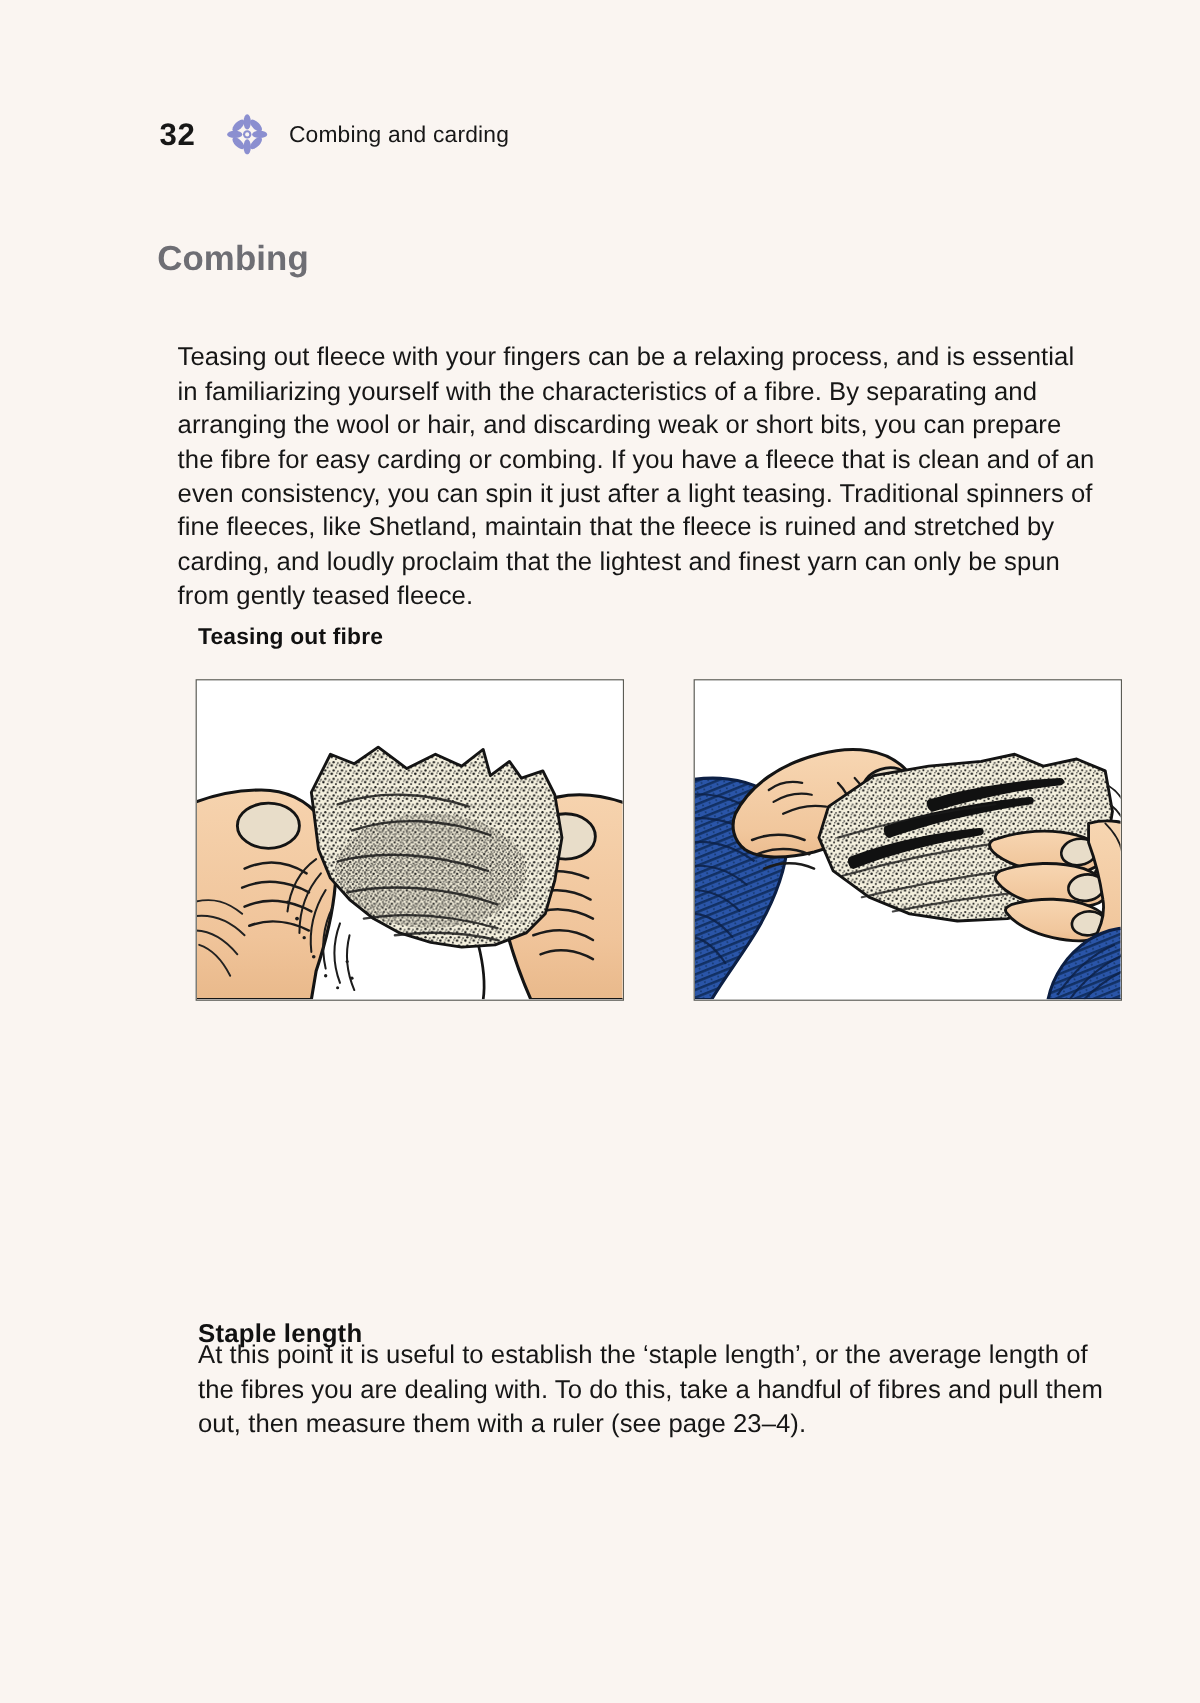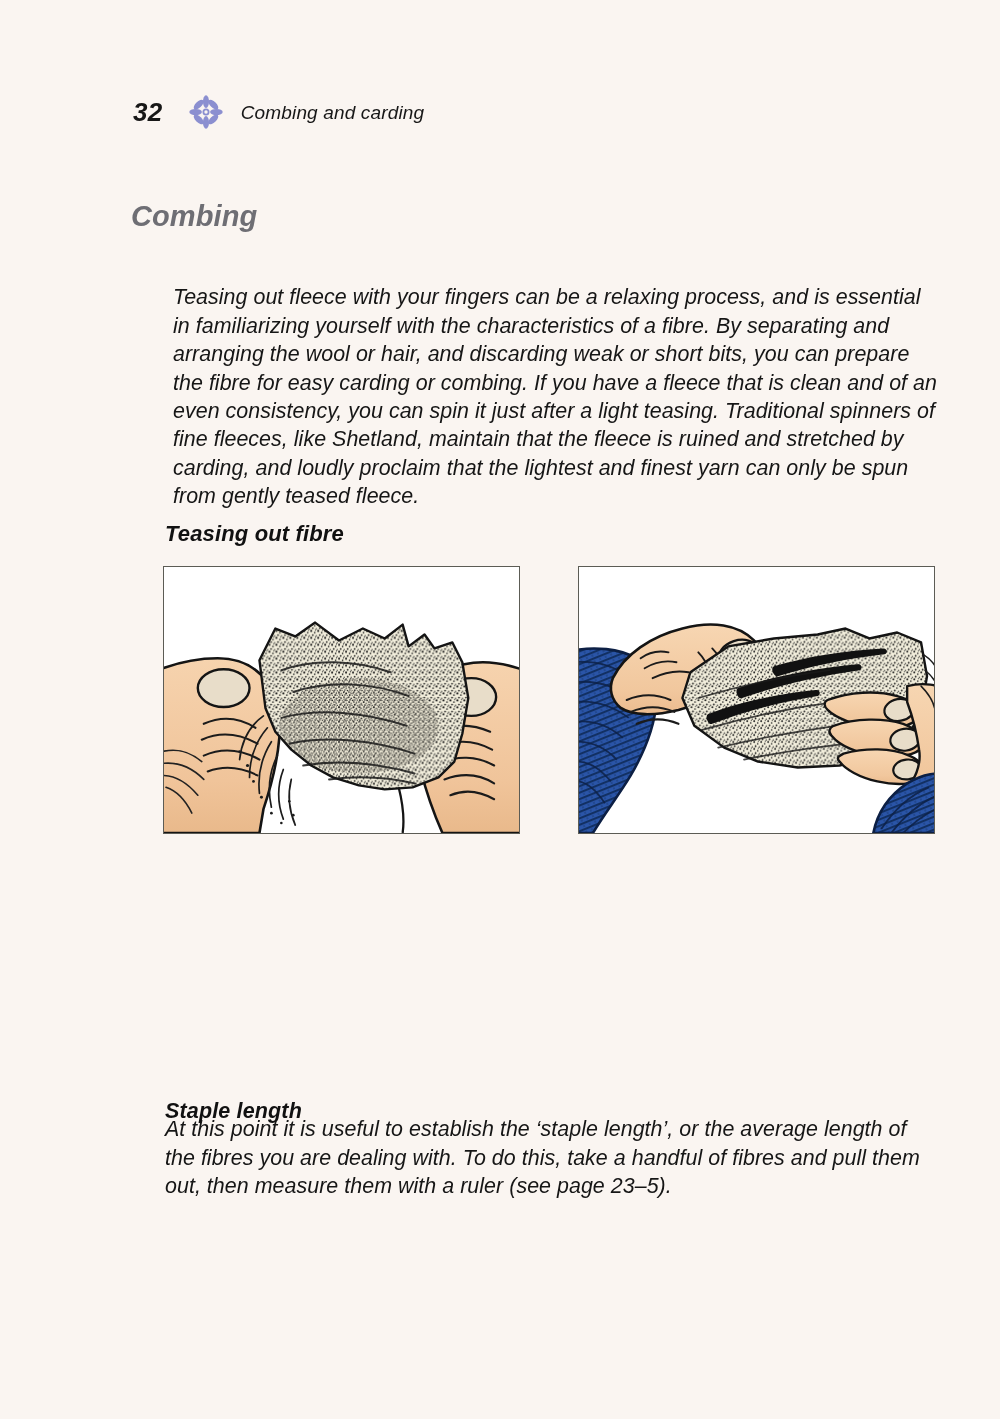--- a/index.html
+++ b/index.html
@@ -14,21 +14,20 @@
     color: #1a1a1a;
     overflow: hidden;
     position: relative;
   }
 
   .page {
     position: relative;
     width: 1000px;
     height: 1419px;
     box-sizing: border-box;
-    font-style: italic;
   }
 
   
   .running-head {
     position: absolute;
     left: 133px;
     top: 92px;
     display: flex;
     align-items: center;
     height: 40px;
@@ -63,35 +62,35 @@
     top: 200px;
     font-size: 29px;
     font-weight: bold;
     color: #6e6e74;
     letter-spacing: 0.1px;
   }
 
   
   .intro {
     position: absolute;
-    left: 173px;
+    left: 148px;
     top: 262px;
     width: 768px;
     font-size: 21.4px;
     line-height: 28.4px;
     color: #161616;
     letter-spacing: 0.05px;
   }
 
   
   .subhead-fibre {
     position: absolute;
     left: 165px;
     top: 521px;
-    font-size: 22px;
+    font-size: 19px;
     font-weight: bold;
     color: #111111;
     letter-spacing: 0.15px;
   }
 
   
   .figures {
     position: absolute;
     left: 163px;
     top: 566px;
@@ -400,15 +399,15 @@
               <path d="M344,120 C354,130 360,142 358,154"></path>
             </g>
           </g>
         </svg>
       </div>
 
     </figure>
   </div>
 
   <div class="subhead-staple">Staple length</div>
-  <p class="staple-body">At this point it is useful to establish the ‘staple length’, or the average length of the fibres you are dealing with. To do this, take a handful of fibres and pull them out, then measure them with a ruler (see page 23–5).</p>
+  <p class="staple-body">At this point it is useful to establish the ‘staple length’, or the average length of the fibres you are dealing with. To do this, take a handful of fibres and pull them out, then measure them with a ruler (see page 23–4).</p>
 
 </div>
 
 </body></html>

